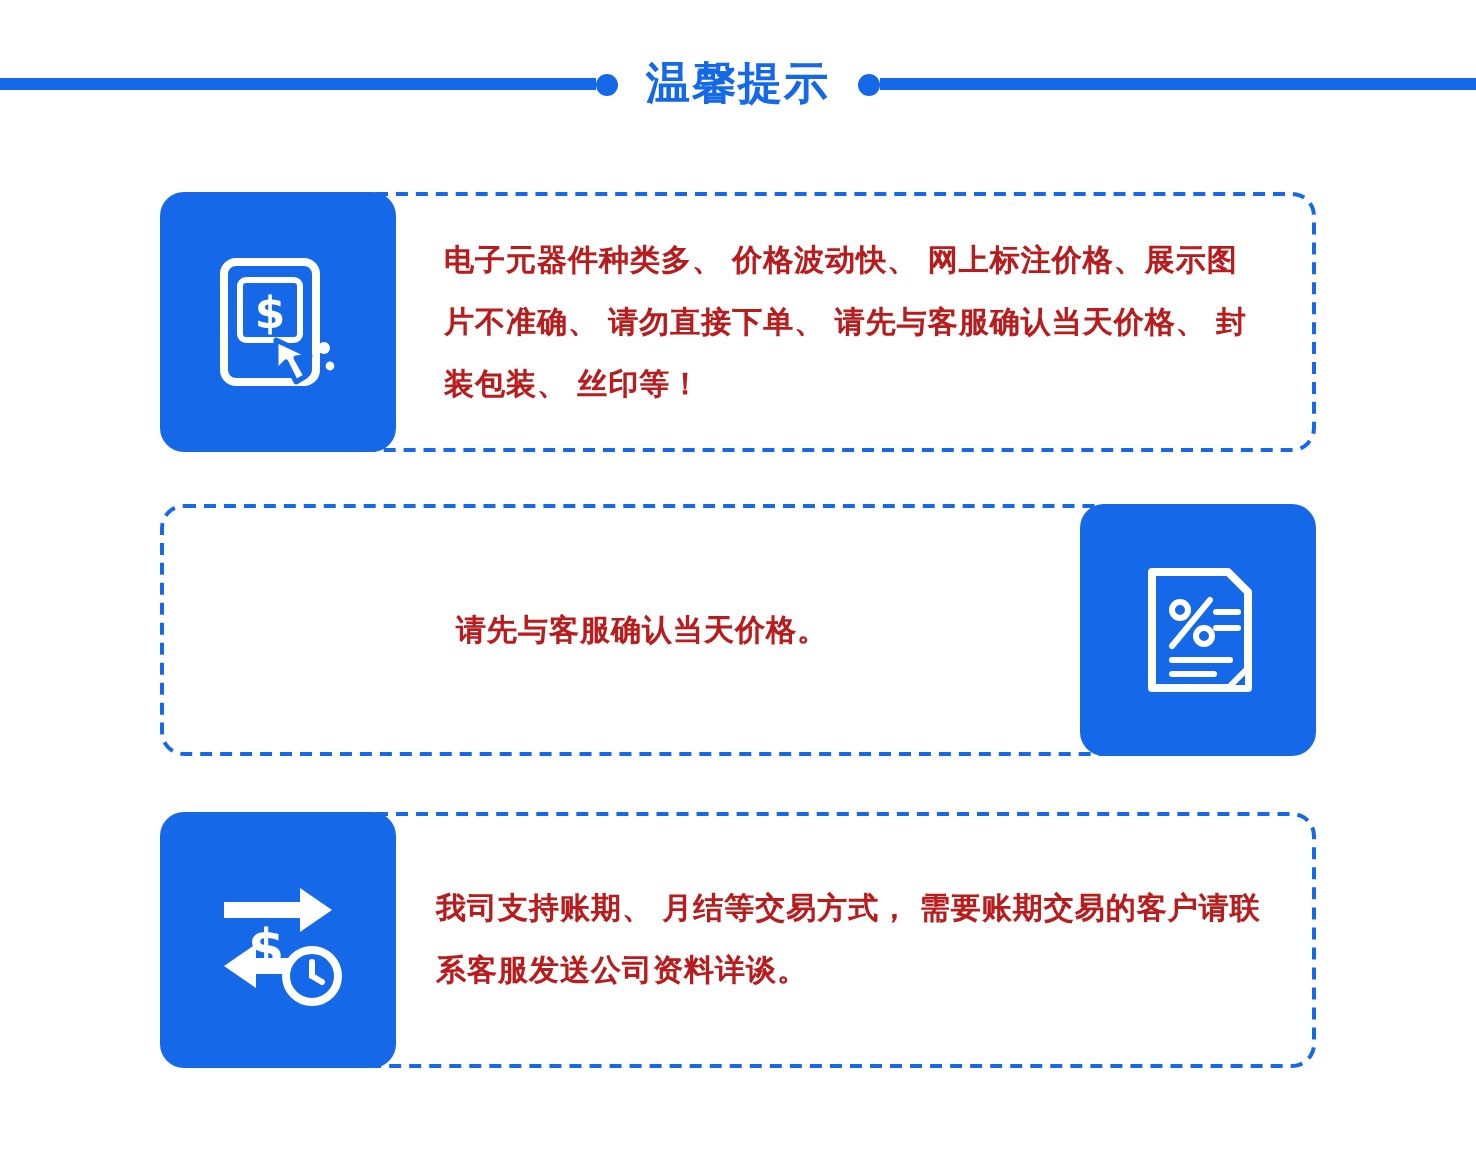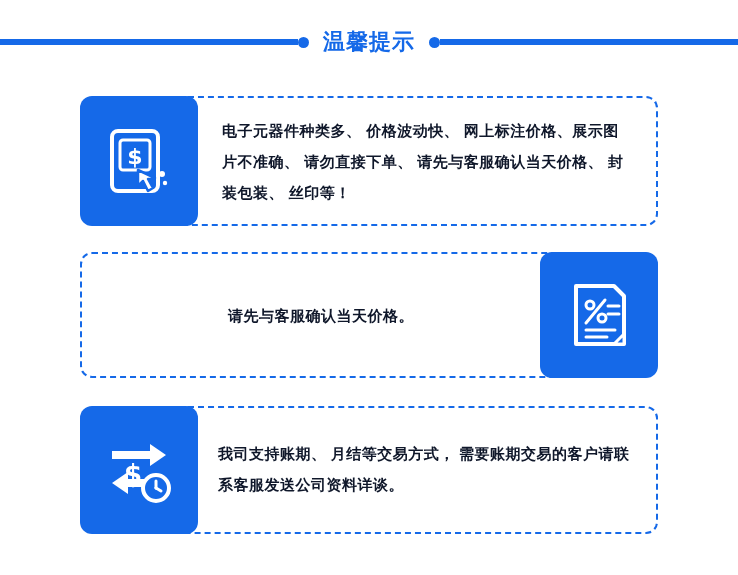--- a/index.html
+++ b/index.html
@@ -97,25 +97,25 @@
     border-radius: 12px;
     display: flex;
     align-items: center;
     box-sizing: border-box;
   }
   .text-left-pad { padding: 0 22px 0 44px; }
   .text-center { justify-content: center; padding: 0 20px; }
   .text-right-pad { padding: 0 22px 0 40px; }
 
   .block-1 .text-box { margin-left: -22px; }
-  .block-3 .text-box { margin-left: -22px; font-family: Liberation Serif, serif; }
+  .block-3 .text-box { margin-left: -22px; }
   .block-2 .text-box { margin-right: -22px; }
 
   .para {
-    color: #0f172a;
+    color: #b91c1c;
     font-size: 15px;
     font-weight: bold;
     line-height: 31px;
     letter-spacing: 0.5px;
   }
   .para-center {
     text-align: center;
   }
 
   svg { display: block; }

